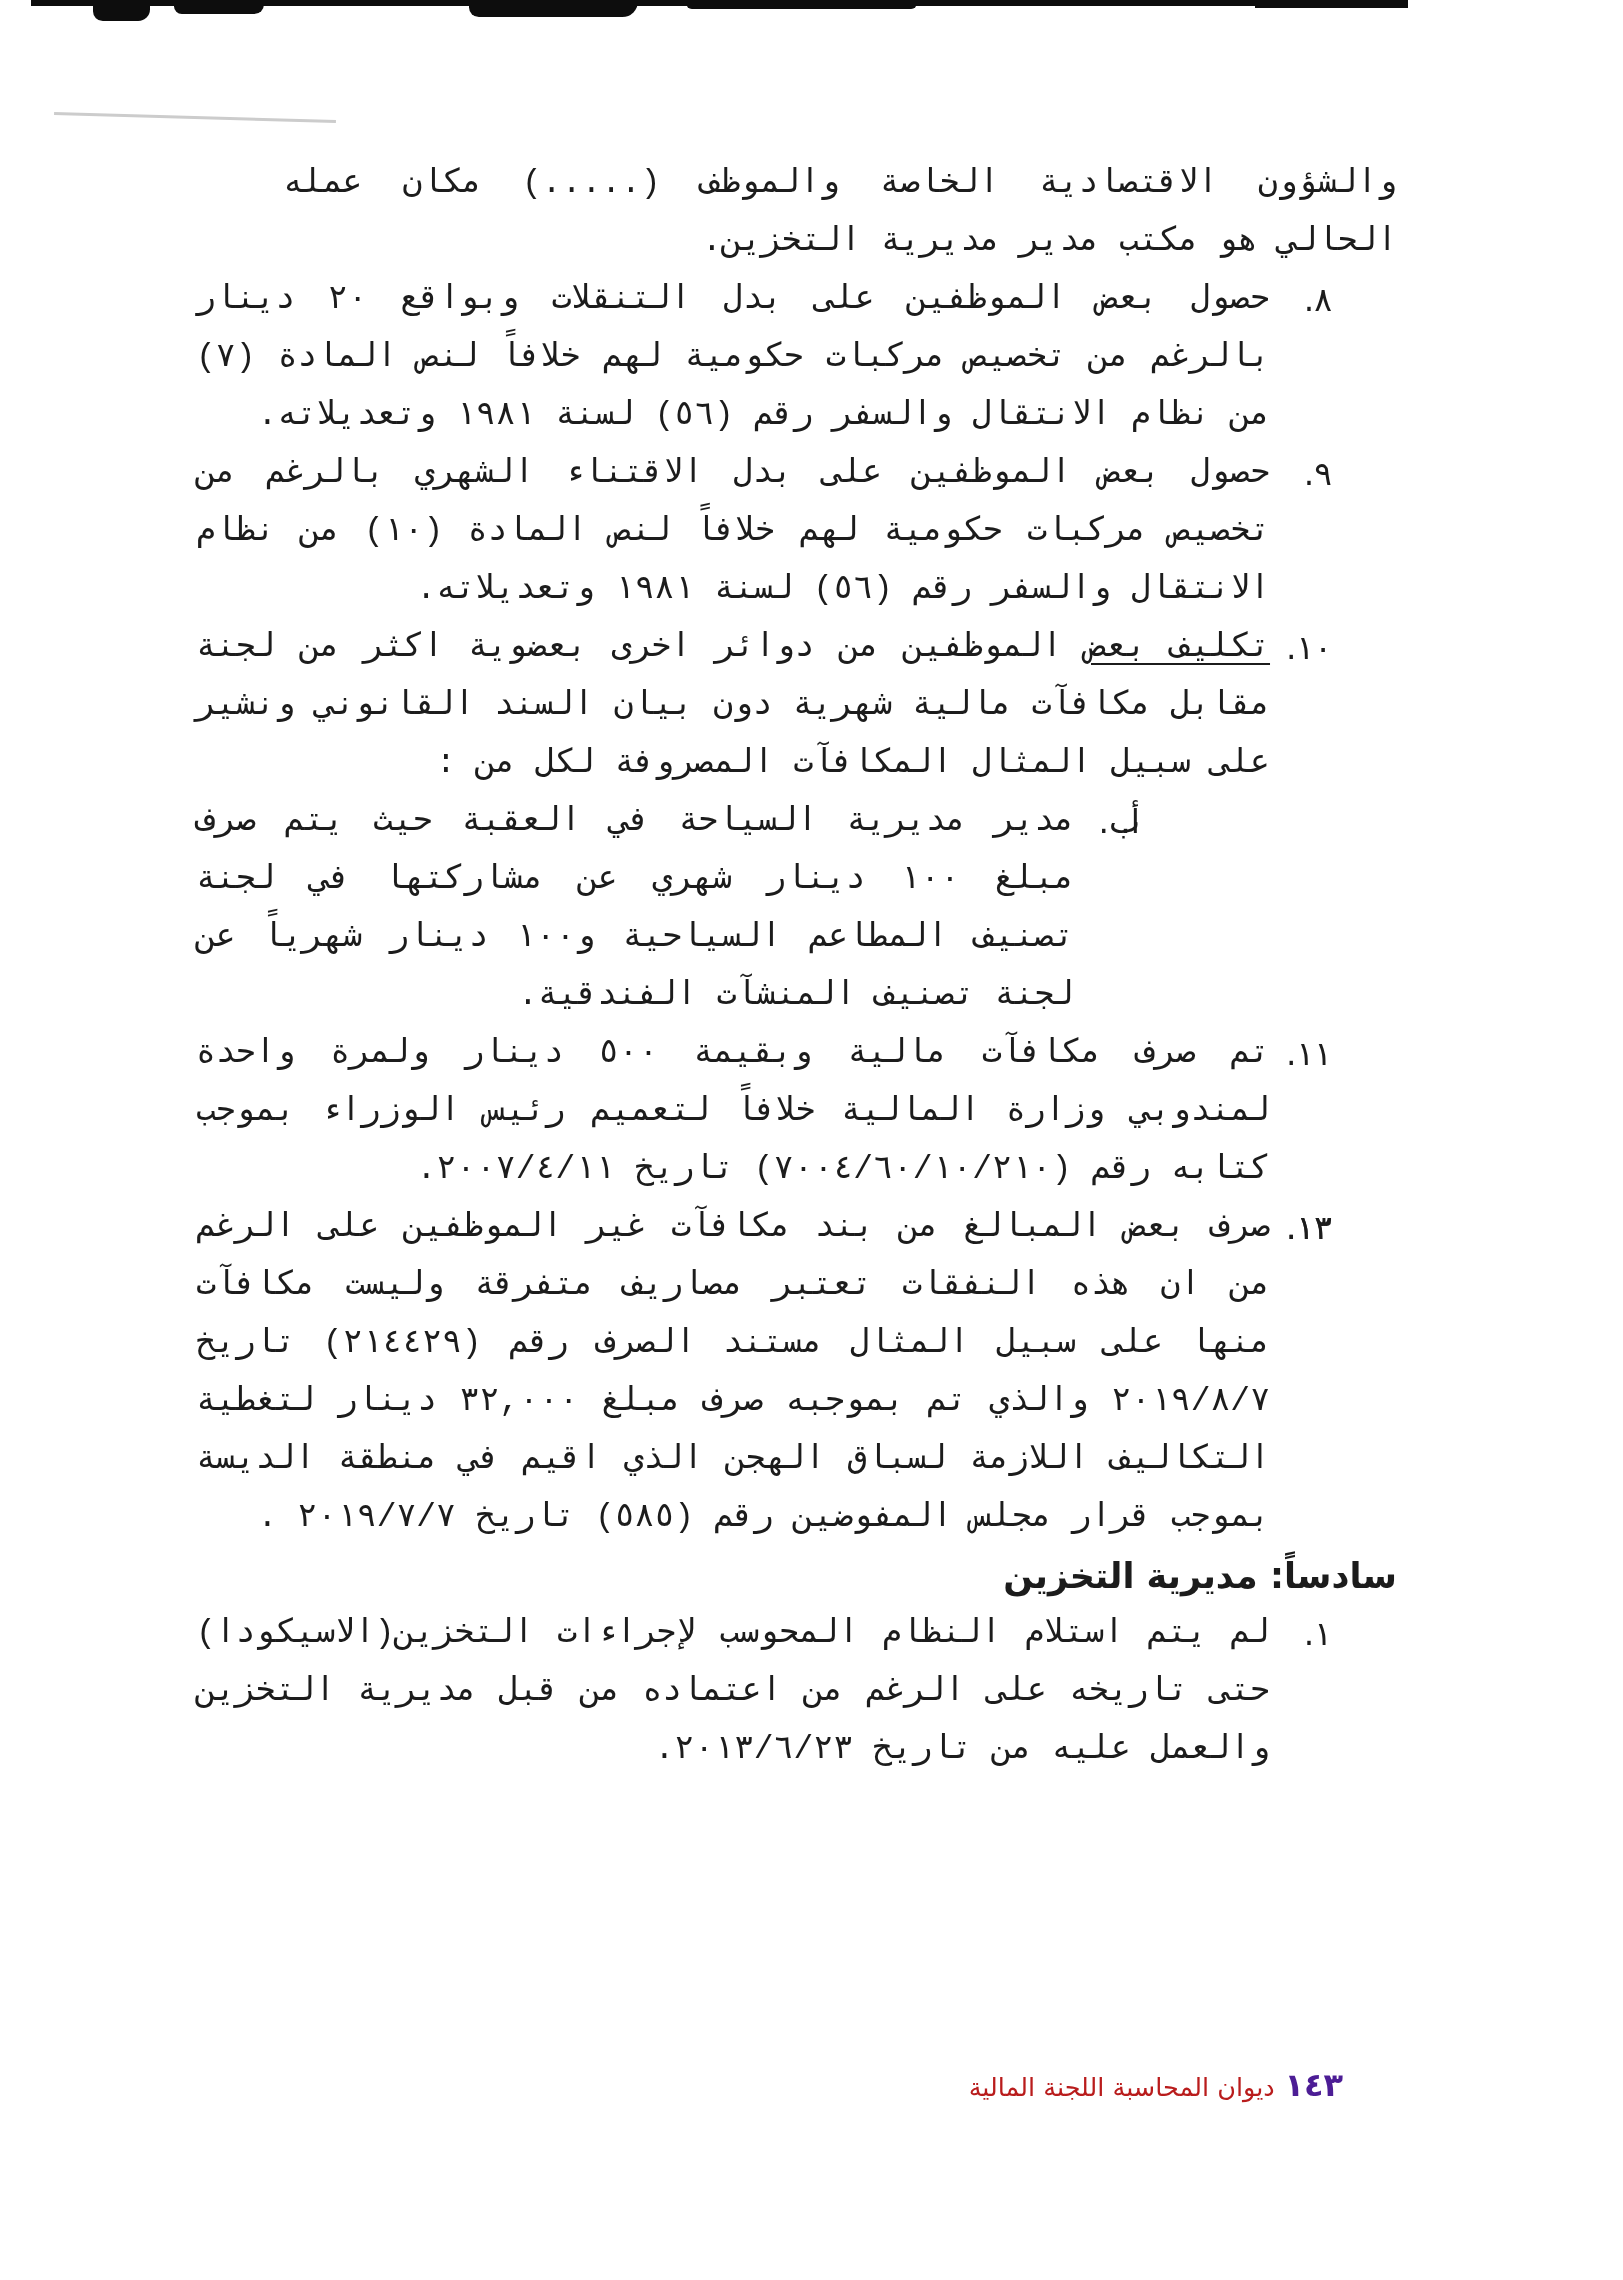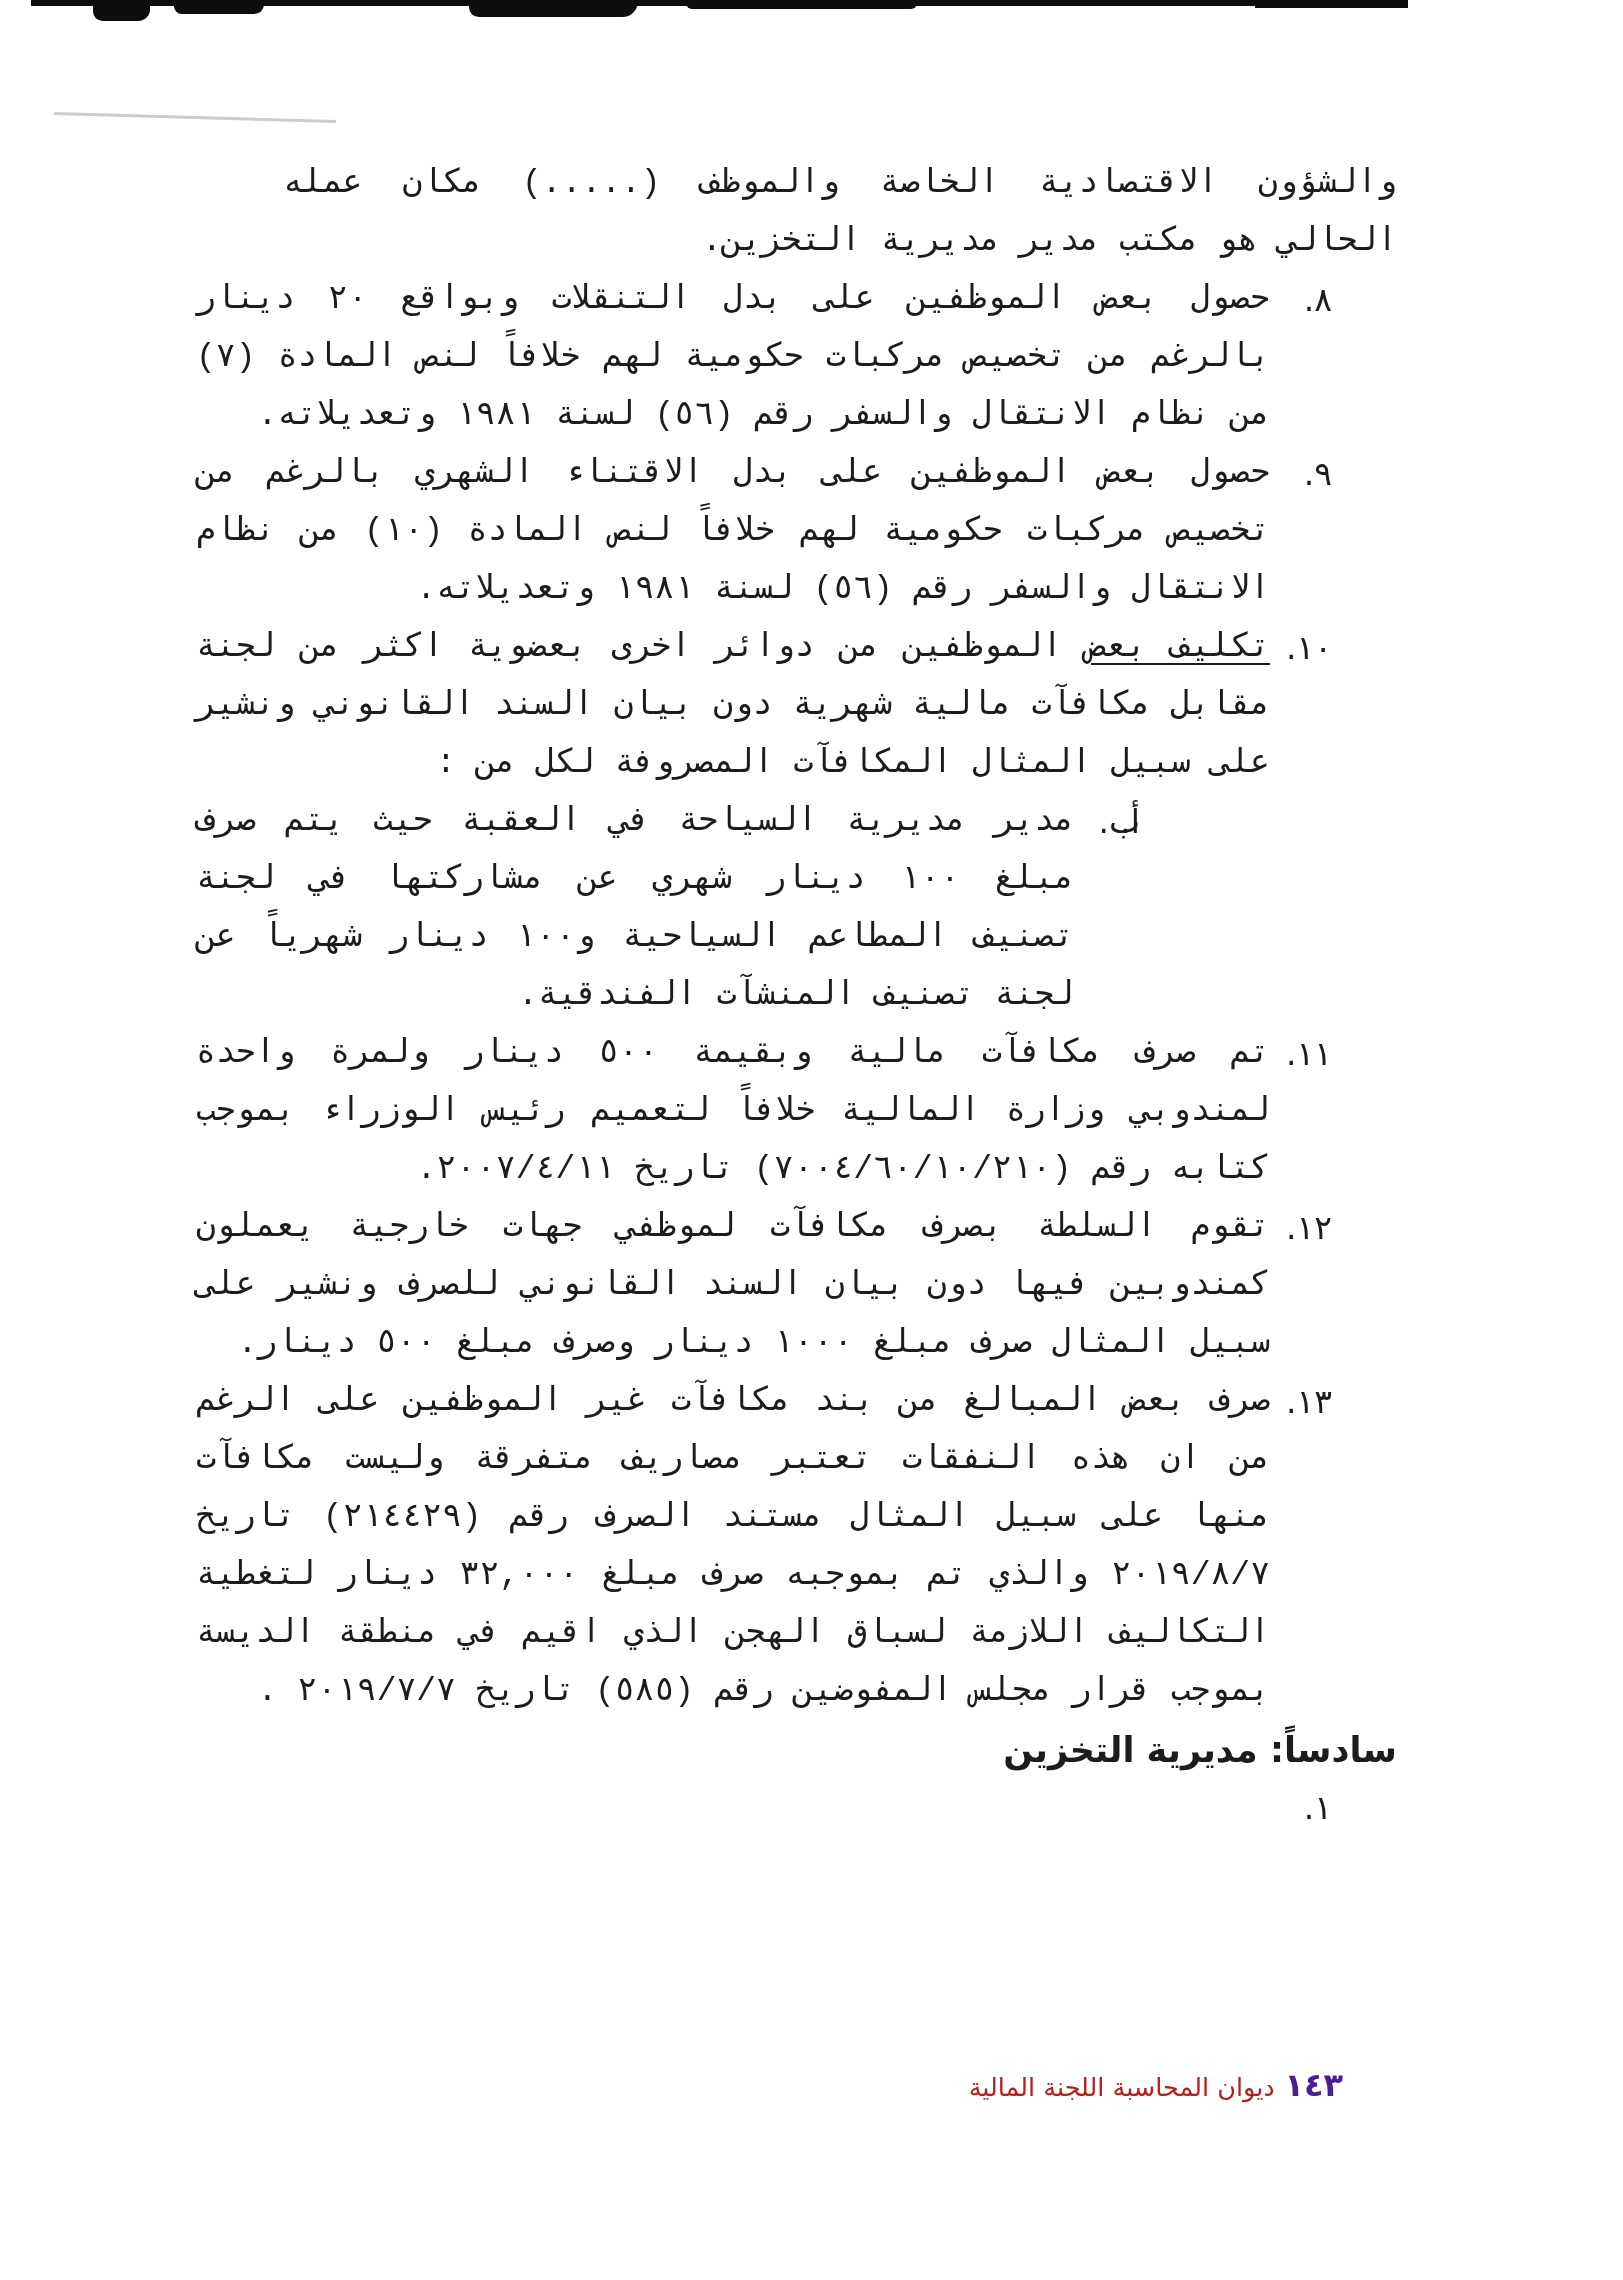--- a/index.html
+++ b/index.html
@@ -108,32 +108,32 @@
       <p>مدير مديرية السياحة في العقبة حيث يتم صرف مبلغ ١٠٠ دينار شهري عن مشاركتها في لجنة تصنيف المطاعم السياحية و١٠٠ دينار شهرياً عن لجنة تصنيف المنشآت الفندقية.</p>
     </div>
 
     <div class="item">
       <span class="marker">١١.</span>
       <p>تم صرف مكافآت مالية وبقيمة ٥٠٠ دينار ولمرة واحدة لمندوبي وزارة المالية خلافاً لتعميم رئيس الوزراء بموجب كتابه رقم (٧٠٠٤/٦٠/١٠/٢١٠) تاريخ ٢٠٠٧/٤/١١.</p>
     </div>
 
     <div class="item">
       <span class="marker">١٢.</span>
-      <p>تقوم السلطة بصرف مكافآت لموظفي جهات خارجية يعملون كمندوبين فيها دون بيان السند القانوني للصرف ونشير على سبيل المثال صرف مبلغ ١٠٠٠ دينار وصرف مبلغ ٥٠٠ دينار.</p>
     </div>
 
     <div class="item">
       <span class="marker">١٣.</span>
       <p>صرف بعض المبالغ من بند مكافآت غير الموظفين على الرغم من ان هذه النفقات تعتبر مصاريف متفرقة وليست مكافآت منها على سبيل المثال مستند الصرف رقم (٢١٤٤٢٩) تاريخ ٢٠١٩/٨/٧ والذي تم بموجبه صرف مبلغ ٣٢,٠٠٠ دينار لتغطية التكاليف اللازمة لسباق الهجن الذي اقيم في منطقة الديسة بموجب قرار مجلس المفوضين رقم (٥٨٥) تاريخ ٢٠١٩/٧/٧ .</p>
     </div>
 
     <h2 class="section-heading">سادساً: مديرية التخزين</h2>
 
     <div class="item">
       <span class="marker">١.</span>
+      <p>لم يتم استلام النظام المحوسب لإجراءات التخزين(الاسيكودا) حتى تاريخه على الرغم من اعتماده من قبل مديرية التخزين والعمل عليه من تاريخ ٢٠١٣/٦/٢٣.</p>
     </div>
 
   </div>
 
   <div class="footer">
     <span class="page-num">١٤٣</span><span class="footer-title">ديوان المحاسبة اللجنة المالية</span>
   </div>
 
 </div>
 

